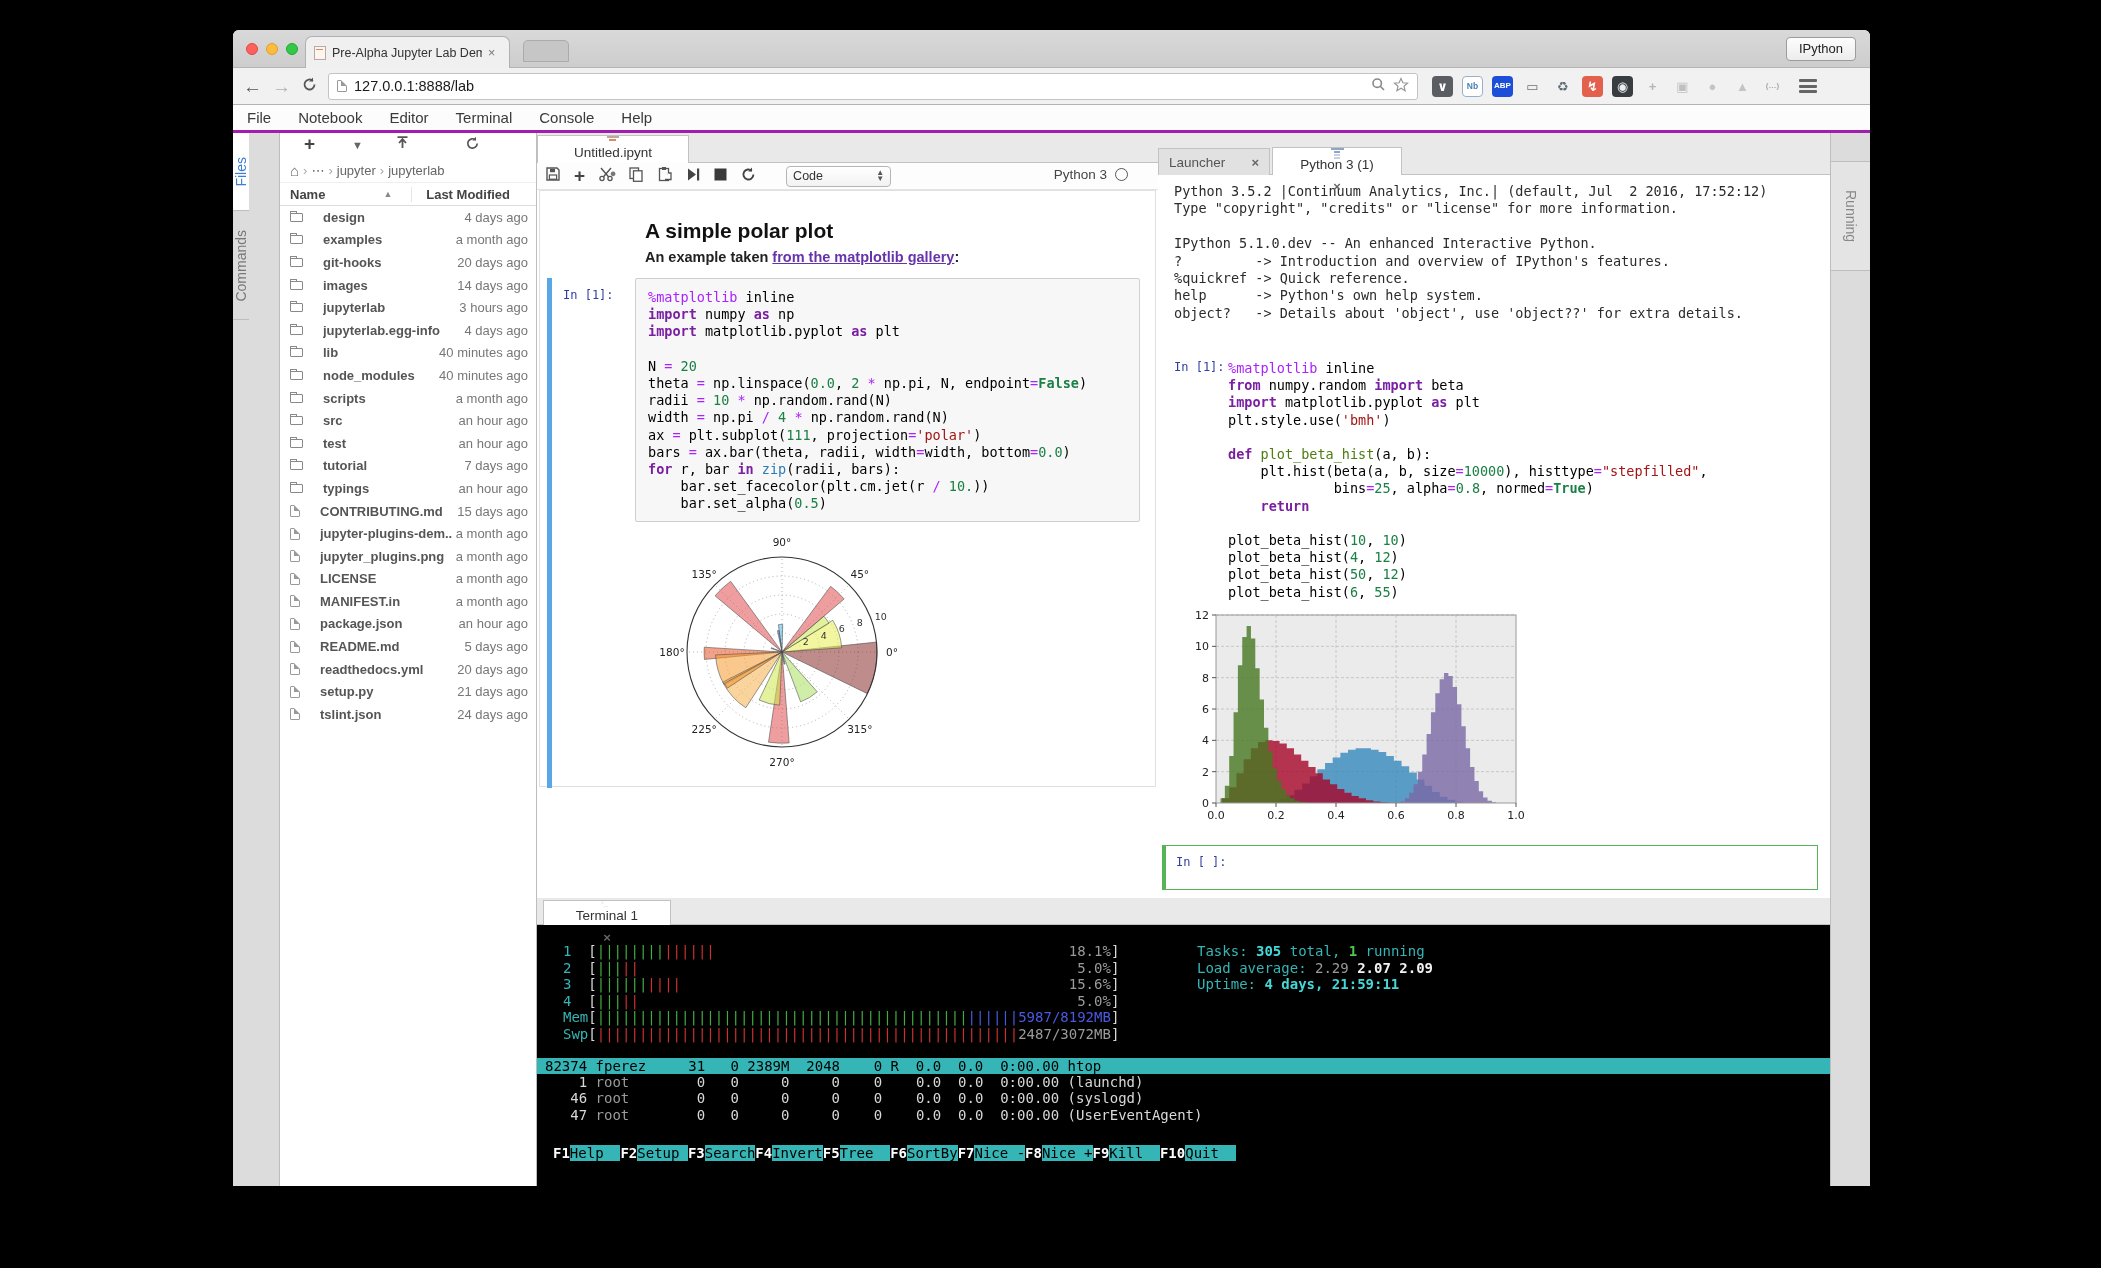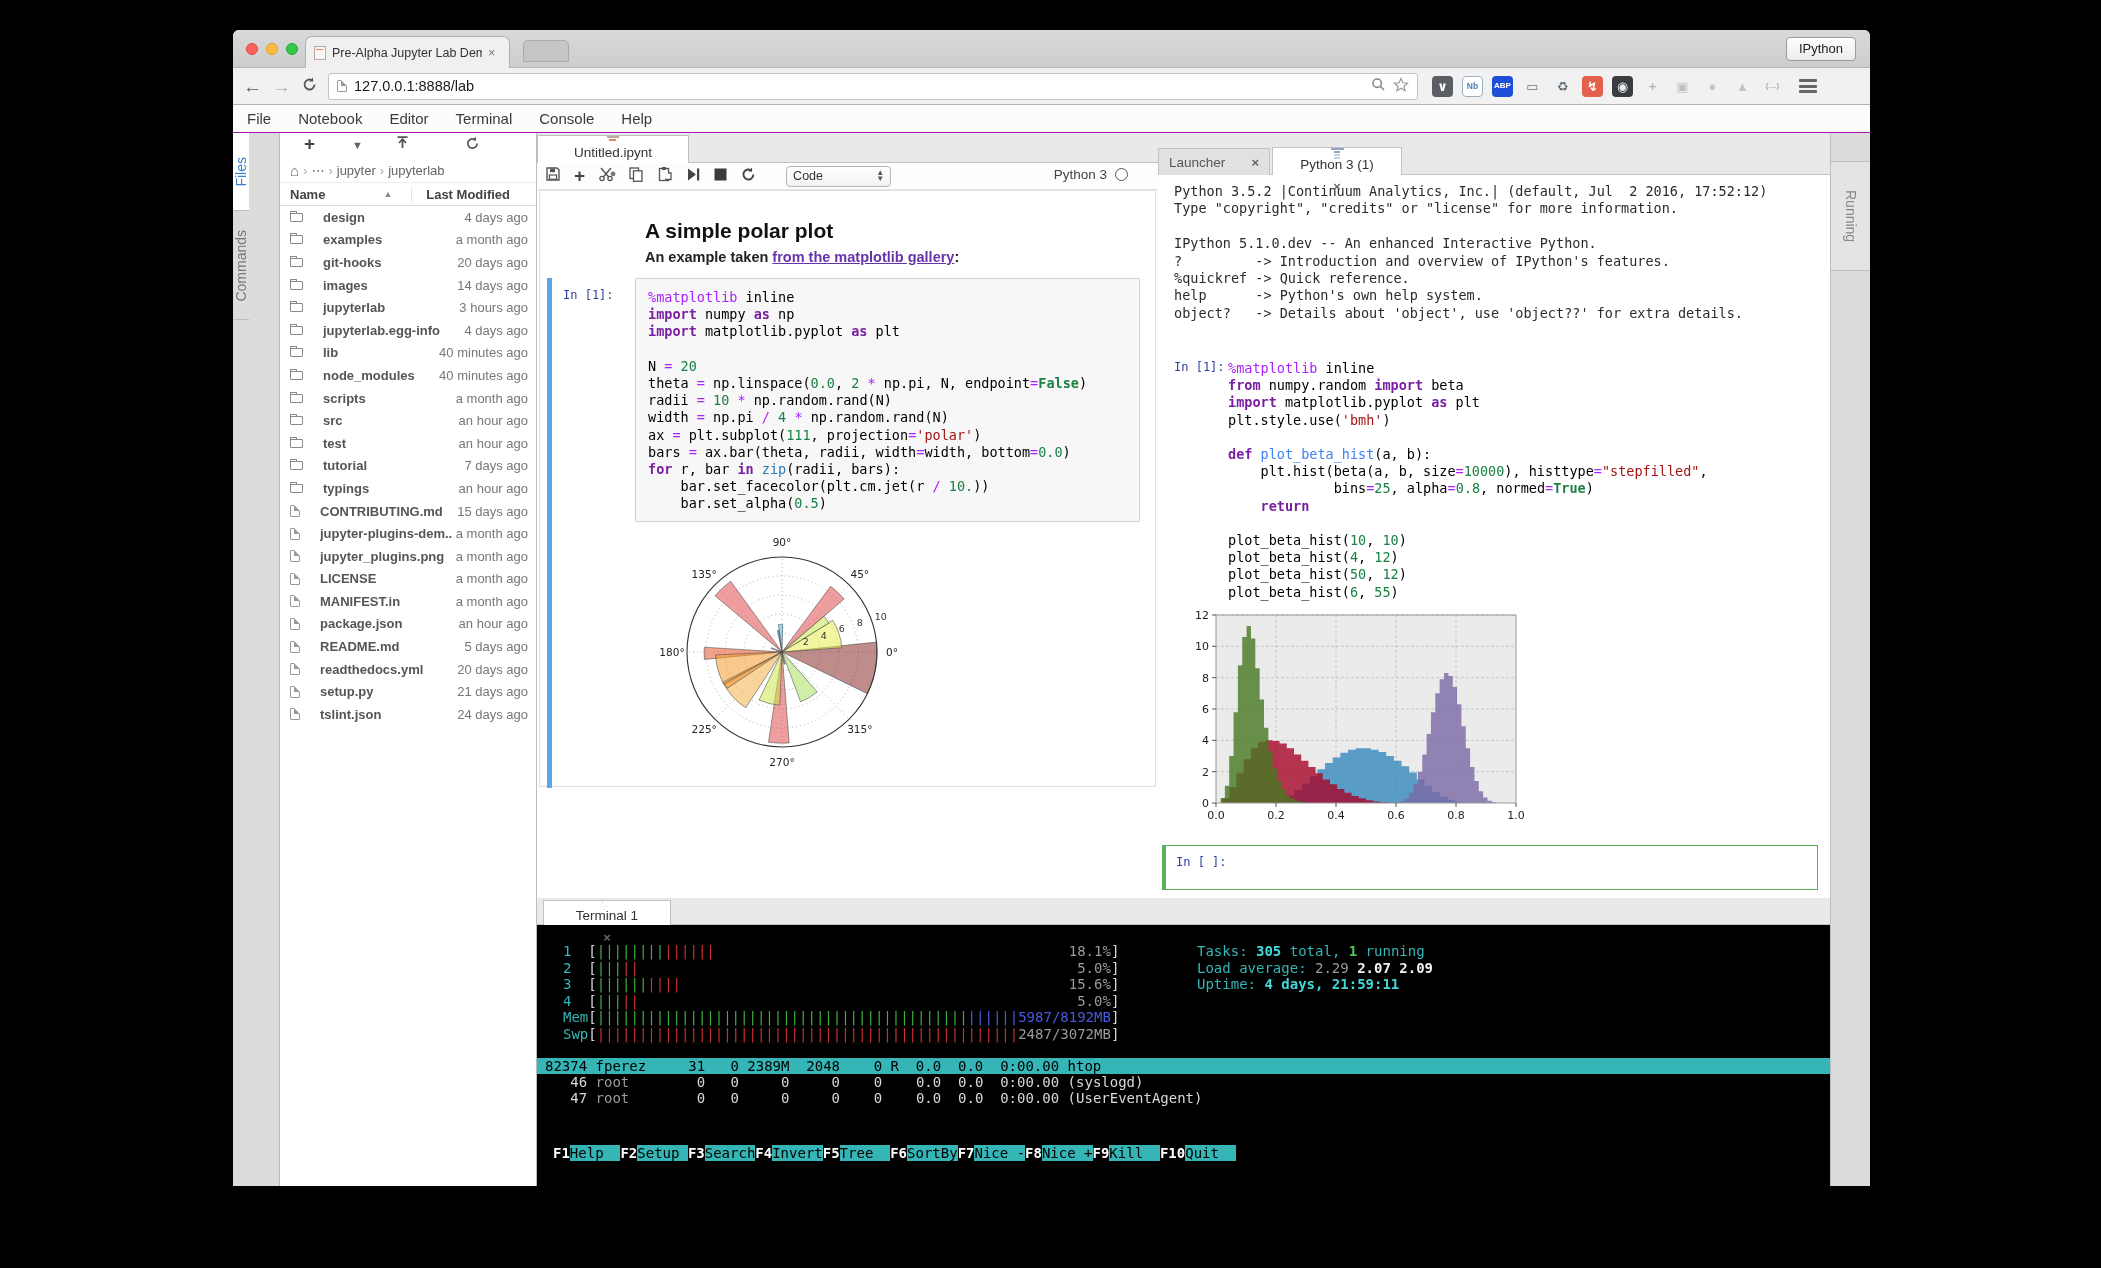--- a/index.html
+++ b/index.html
@@ -21,21 +21,21 @@
   .navbtn{font-size:19px;font-weight:bold;color:#555;line-height:1;}
   .navbtn.dis{color:#b0b0b0;}
   .urlbar{flex:0 0 1090px;height:27px;background:#fff;border:1px solid #c3c3c3;border-radius:3px;display:flex;align-items:center;padding:0 8px;gap:7px;font-size:14.5px;color:#1a1a1a;}
   .urlbar .sp{flex:1;}
   .exticons{display:flex;align-items:center;gap:9px;margin-left:4px;}
   .ext{width:21px;height:21px;border-radius:4px;display:flex;align-items:center;justify-content:center;font-size:11px;font-weight:bold;line-height:1;}
   .hamb{width:18px;height:14px;display:flex;flex-direction:column;justify-content:space-between;margin-left:6px;}
   .hamb div{height:3px;background:#666;border-radius:1px;}
   
   .page{position:absolute;left:0;top:75px;width:100%;height:1081px;background:#fff;}
-  .menubar{position:absolute;left:0;top:0;width:100%;height:28px;background:#fcfcfc;border-bottom:1px solid #a21caf;display:flex;align-items:center;padding-left:14px;gap:27px;font-size:15px;color:#3a3a3a;}
+  .menubar{position:absolute;left:0;top:0;width:100%;height:28px;background:#fcfcfc;border-bottom:3px solid #a21caf;display:flex;align-items:center;padding-left:14px;gap:27px;font-size:15px;color:#3a3a3a;}
   .dock{position:absolute;left:0;top:28px;width:1637px;height:1053px;background:#e9e9e9;}
   
   .lstrip{position:absolute;left:0;top:0;width:47px;height:100%;background:#dcdcdc;border-right:1px solid #bdbdbd;}
   .vtab{writing-mode:vertical-rl;transform:rotate(180deg);font-size:14px;padding:14px 0;text-align:center;width:100%;}
   .vtab-files{position:absolute;top:0;left:0;height:78px;background:#fff;color:#3b7fd4;border-bottom:1px solid #bdbdbd;display:flex;align-items:center;justify-content:center;}
   .vtab-cmds{position:absolute;top:79px;left:0;height:108px;background:#dcdcdc;color:#777;border-bottom:1px solid #bdbdbd;display:flex;align-items:center;justify-content:center;}
   
   .fbrowser{position:absolute;left:47px;top:0;width:257px;height:100%;background:#fff;border-right:1px solid #bdbdbd;}
   .fb-toolbar{position:absolute;left:0;top:0;width:100%;height:26px;display:flex;align-items:center;color:#555;}
   .fb-toolbar .ic{position:absolute;top:2px;}
@@ -75,21 +75,21 @@
   .prompt{font-family:"DejaVu Sans Mono",monospace;font-size:12px;color:#303f9f;}
   .nbprompt{position:absolute;left:26px;top:155px;}
   .cellbox{position:absolute;left:98px;top:145px;width:505px;height:244px;background:#f7f7f7;border:1px solid #cfcfcf;border-radius:2px;padding:10px 12px;}
   .codelines{font-family:"DejaVu Sans Mono",monospace;font-size:13.5px;line-height:17.2px;white-space:pre;color:#000;}
   .t-kw{color:#7a1fa2;font-weight:bold;}
   .t-op{color:#aa22ff;}
   .t-nb{color:#1a8044;}
   .t-st{color:#a31515;}
   .t-kc{color:#1a8044;font-weight:bold;}
   .t-bi{color:#2d7bb5;}
-  .t-fn{color:#3b82f6;}
+  .t-fn{color:#4d7c0f;}
   .t-mg{color:#aa22ff;}
   .polarwrap{position:absolute;left:112px;top:395px;}
   
   .console{position:absolute;left:925px;top:12px;width:672px;height:765px;background:#fff;}
   .banner{position:absolute;left:16px;top:38px;font-family:"DejaVu Sans Mono",monospace;font-size:13.5px;line-height:17.4px;white-space:pre;color:#2b2b2b;}
   .cprompt{position:absolute;left:16px;top:215px;}
   .ccode{position:absolute;left:70px;top:215px;}
   .histwrap{position:absolute;left:24px;top:462px;}
   .inbox{position:absolute;left:4px;top:700px;width:656px;height:45px;border:1px solid #56b358;border-left:4px solid #56b358;background:#fff;display:flex;align-items:flex-start;padding:9px 10px;}
   
@@ -545,20 +545,21 @@
               <div class="tline"><span class="tc-cy">Mem</span><span class="tc-w">[</span><span class="tc-g">||||||||||||||||||||||||||||||||||||||||||||</span><span class="tc-b">|||||</span><span></span><span class="tc-b">|5987/8192MB</span><span class="tc-w">]</span></div>
               <div class="tline"><span class="tc-cy">Swp</span><span class="tc-w">[</span><span class="tc-r">||||||||||||||||||||||||||||||||||||||||||||||||||</span><span></span><span class="tc-dim">2487/3072MB</span><span class="tc-w">]</span></div>
             </div>
           <div class="tasks" id="tasks">
               <div class="tline"><span class="tc-cy">Tasks: </span><span class="tc-cyb">305</span><span class="tc-cy"> total, </span><span class="tc-gnb">1</span><span class="tc-cy"> running</span></div>
               <div class="tline"><span class="tc-cy">Load average: </span><span class="tc-dim">2.29 </span><span class="tc-wb">2.07 2.09</span></div>
               <div class="tline"><span class="tc-cy">Uptime: </span><span class="tc-cyb">4 days, 21:59:11</span></div>
             </div>
           <div class="proc" id="proc">
               <div class="tline selrow">82374 fperez     31   0 2389M  2048    0 R  0.0  0.0  0:00.00 htop</div>
+              <div class="tline"><span class="tc-w">    1 </span><span class="tc-dim">root      </span><span class="tc-w">  0   0     0     0    0    0.0  0.0  0:00.00 </span><span class="tc-w">(launchd)</span></div>
               <div class="tline"><span class="tc-w">   46 </span><span class="tc-dim">root      </span><span class="tc-w">  0   0     0     0    0    0.0  0.0  0:00.00 </span><span class="tc-w">(syslogd)</span></div>
               <div class="tline"><span class="tc-w">   47 </span><span class="tc-dim">root      </span><span class="tc-w">  0   0     0     0    0    0.0  0.0  0:00.00 </span><span class="tc-w">(UserEventAgent)</span></div>
             </div>
           <div class="fbar tline" id="fbar"><span class="fk">F1</span><span class="fl">Help  </span><span class="fk">F2</span><span class="fl">Setup </span><span class="fk">F3</span><span class="fl">Search</span><span class="fk">F4</span><span class="fl">Invert</span><span class="fk">F5</span><span class="fl">Tree  </span><span class="fk">F6</span><span class="fl">SortBy</span><span class="fk">F7</span><span class="fl">Nice -</span><span class="fk">F8</span><span class="fl">Nice +</span><span class="fk">F9</span><span class="fl">Kill  </span><span class="fk">F10</span><span class="fl">Quit  </span></div>
         </div>
       </div>
 
     </div>
   </div>
 </div>

